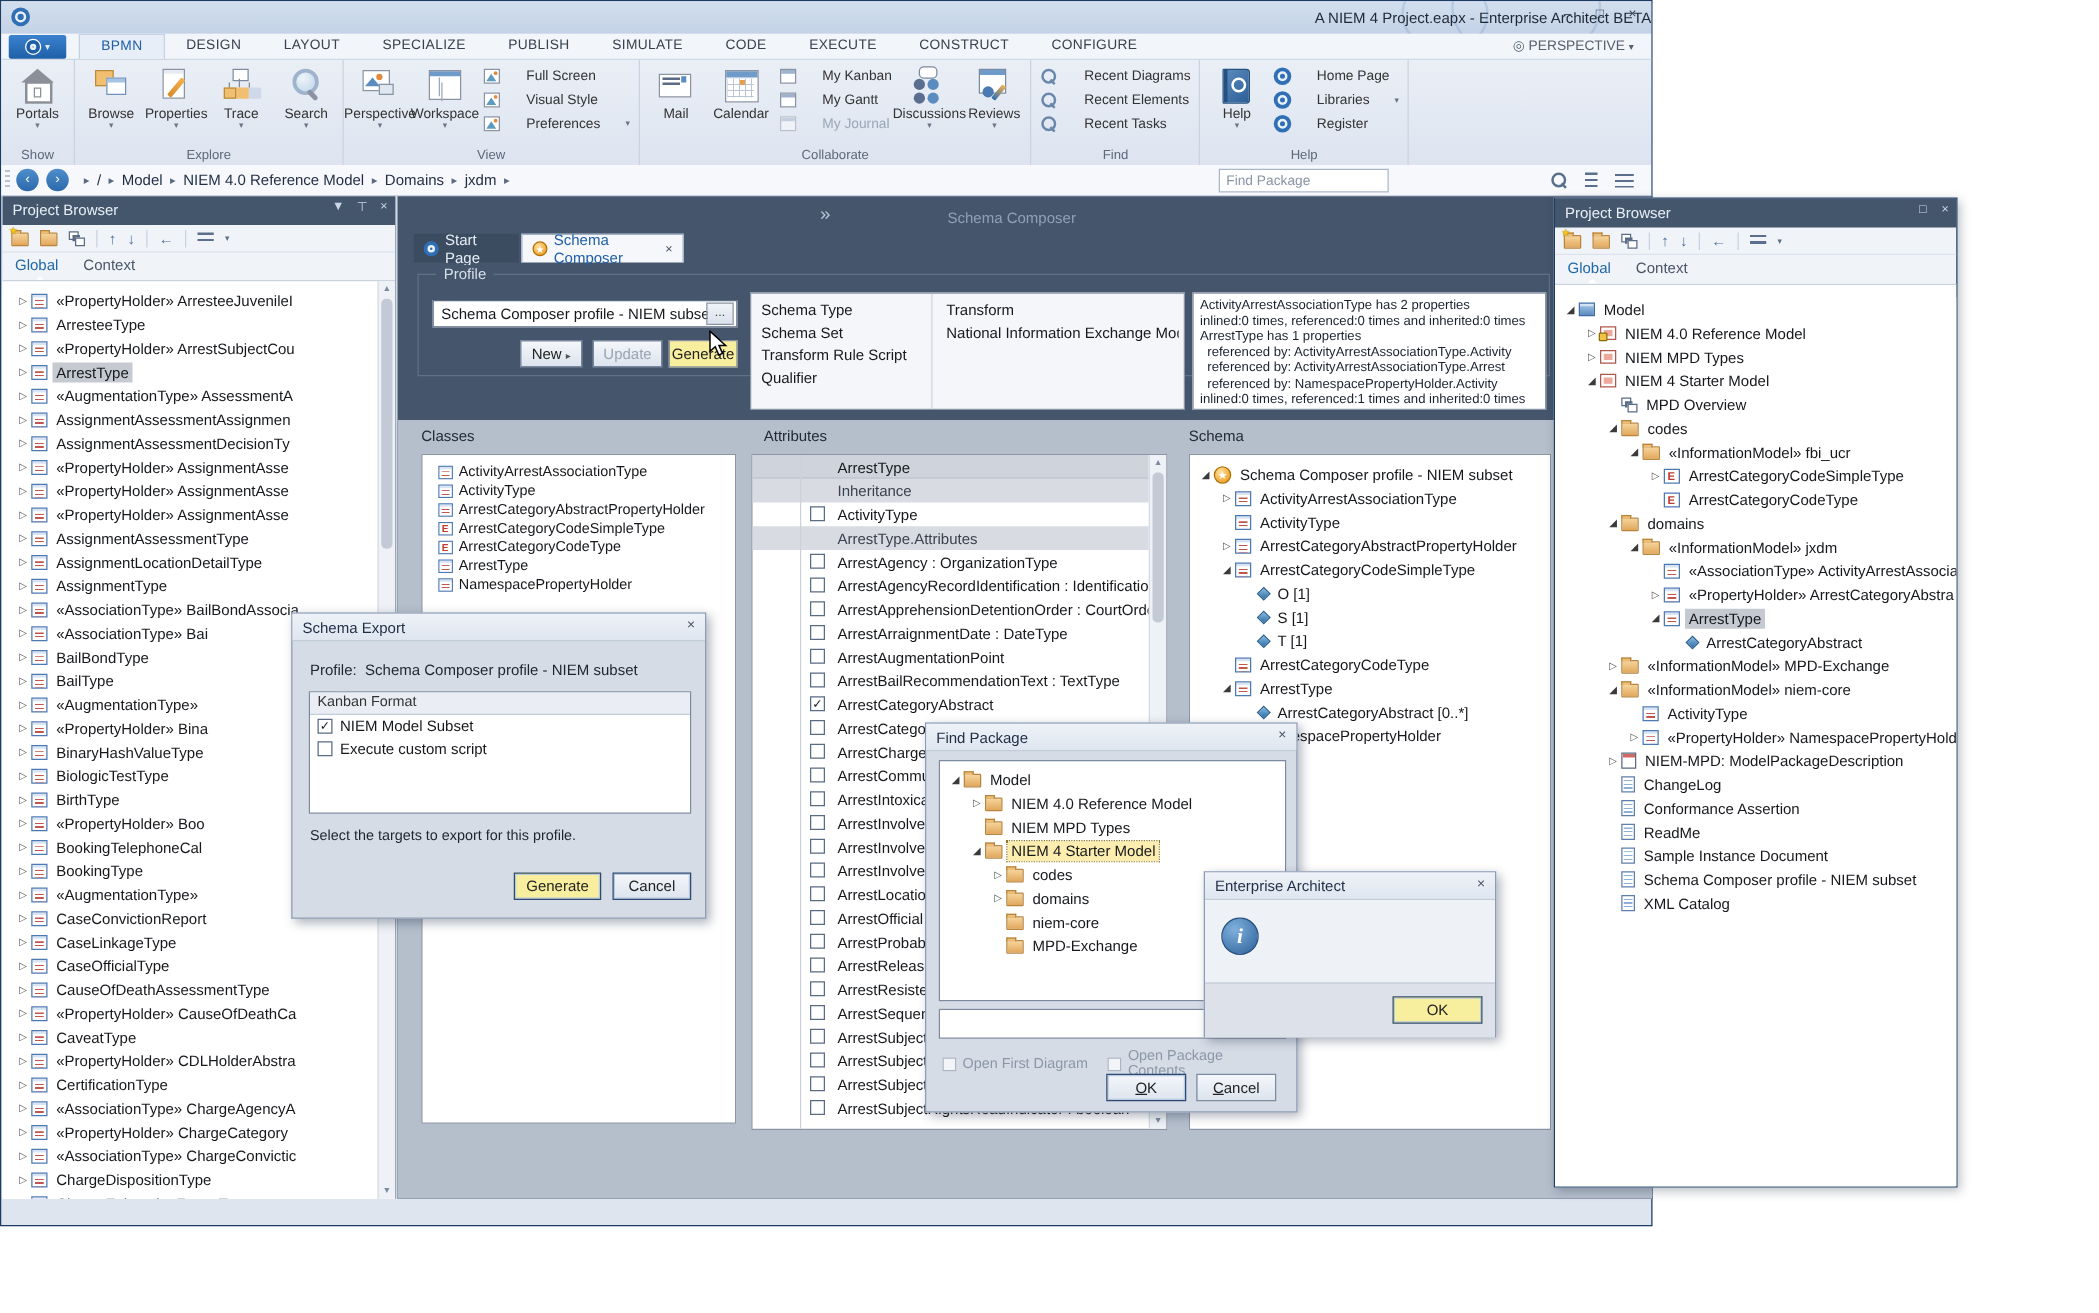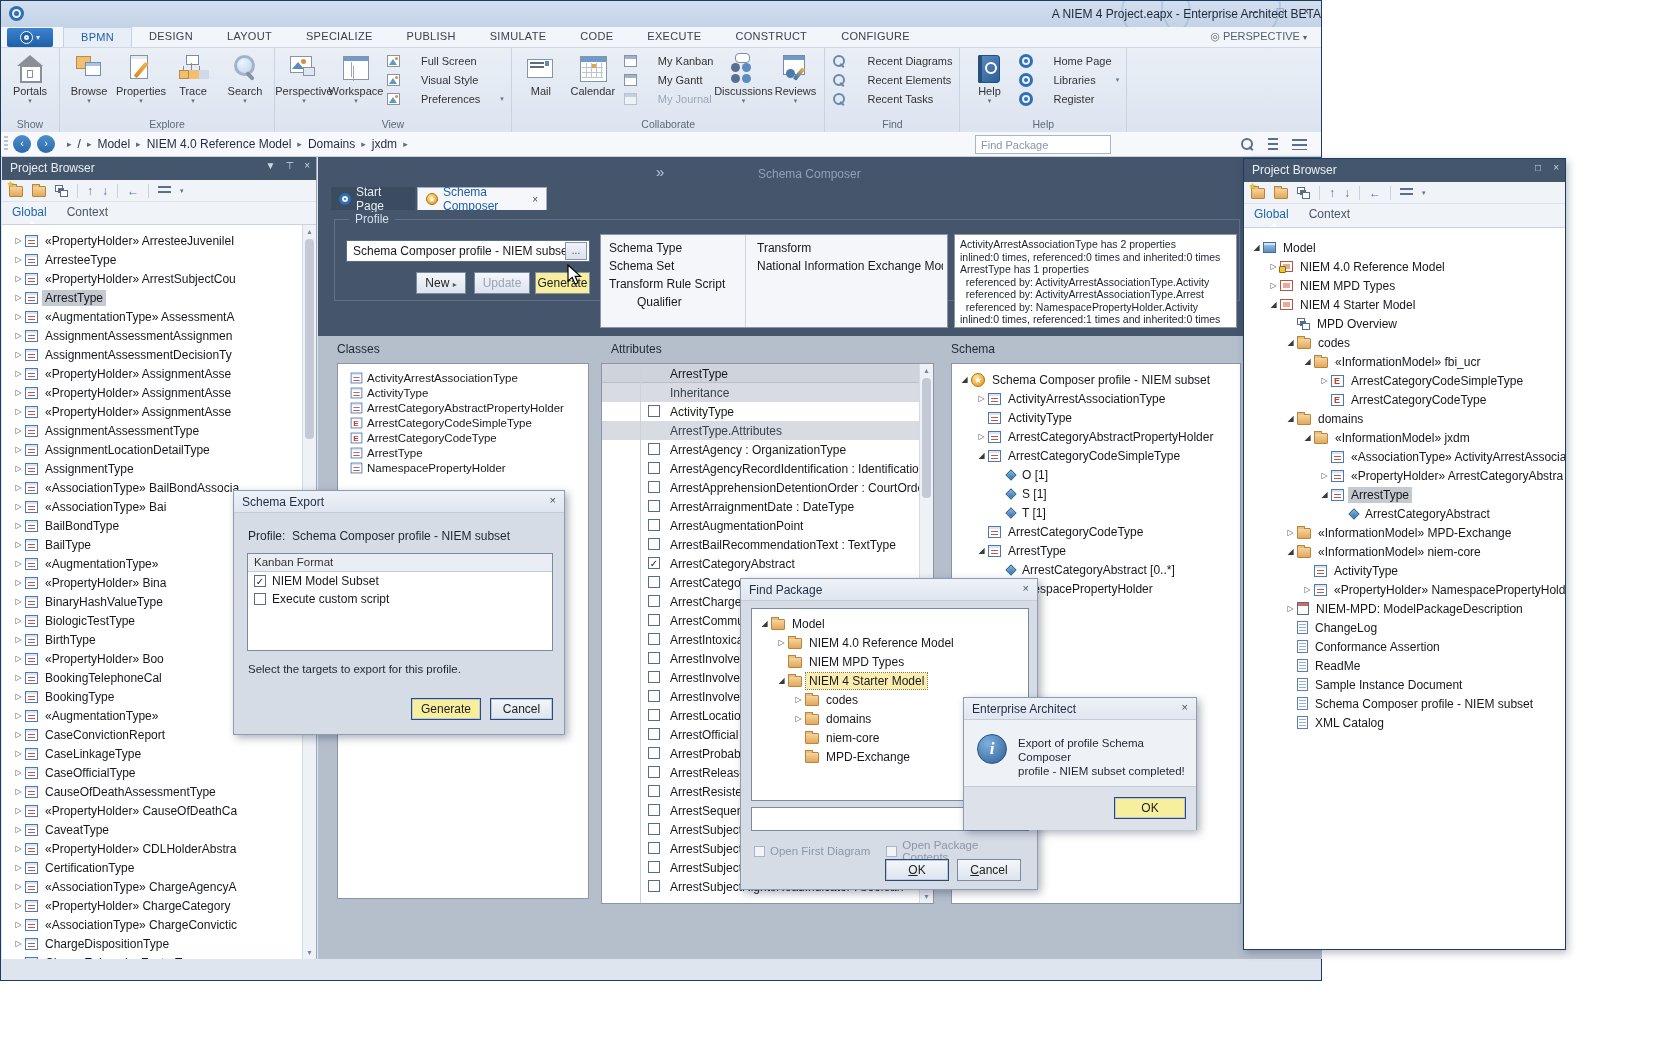--- a/index.html
+++ b/index.html
@@ -724,21 +724,21 @@
         <div class="profile-browse">...</div>
         <div class="ea-btn btn-new"><span>New</span> <span style="font-size:8px;color:#555;">▸</span></div>
         <div class="ea-btn btn-update disabled">Update</div>
         <div class="ea-btn yellow btn-generate">Generate</div>
         <div class="info-panel">
           <div class="info-divider"></div>
           <div id="info-rows">
               <div class="info-row" style="top: 6px;"><span class="key">Schema Type</span><span class="val">Transform</span></div>
               <div class="info-row" style="top: 24px;"><span class="key">Schema Set</span><span class="val">National Information Exchange Mod...</span></div>
               <div class="info-row" style="top: 42px;"><span class="key">Transform Rule Script</span><span class="val"></span></div>
-              <div class="info-row" style="top: 60px; margin-left: 28px;"><span class="key">Qualifier</span><span class="val"></span></div>
+              <div class="info-row" style="top: 60px;"><span class="key">Qualifier</span><span class="val"></span></div>
             </div>
         </div>
         <div class="summary-box" id="summary-box">ActivityArrestAssociationType has 2 properties
 inlined:0 times, referenced:0 times and inherited:0 times
 ArrestType has 1 properties
   referenced by: ActivityArrestAssociationType.Activity
   referenced by: ActivityArrestAssociationType.Arrest
   referenced by: NamespacePropertyHolder.Activity
 inlined:0 times, referenced:1 times and inherited:0 times</div>
       </div>
@@ -1056,24 +1056,20 @@
     <div class="ea-btn fp-cancel btn-u">Cancel</div>
   </div>
 
   <div class="dialog" id="dlg-msg">
     <div class="dlg-title">
       <span>Enterprise Architect</span>
       <span class="dlg-x">×</span>
     </div>
     <div class="msg-body">
       <span class="msg-icon">i</span>
-      <div class="msg-text">
-        <div>Export of profile Schema Composer</div>
-        <div>profile - NIEM subset completed!</div>
-      </div>
     </div>
     <div class="msg-band">
       <div class="ea-btn yellow default msg-ok">OK</div>
     </div>
   </div>
 
   <div id="right-pb">
     <div class="pb-header panel-header">
       <span>Project Browser</span>
       <span class="hicons">

